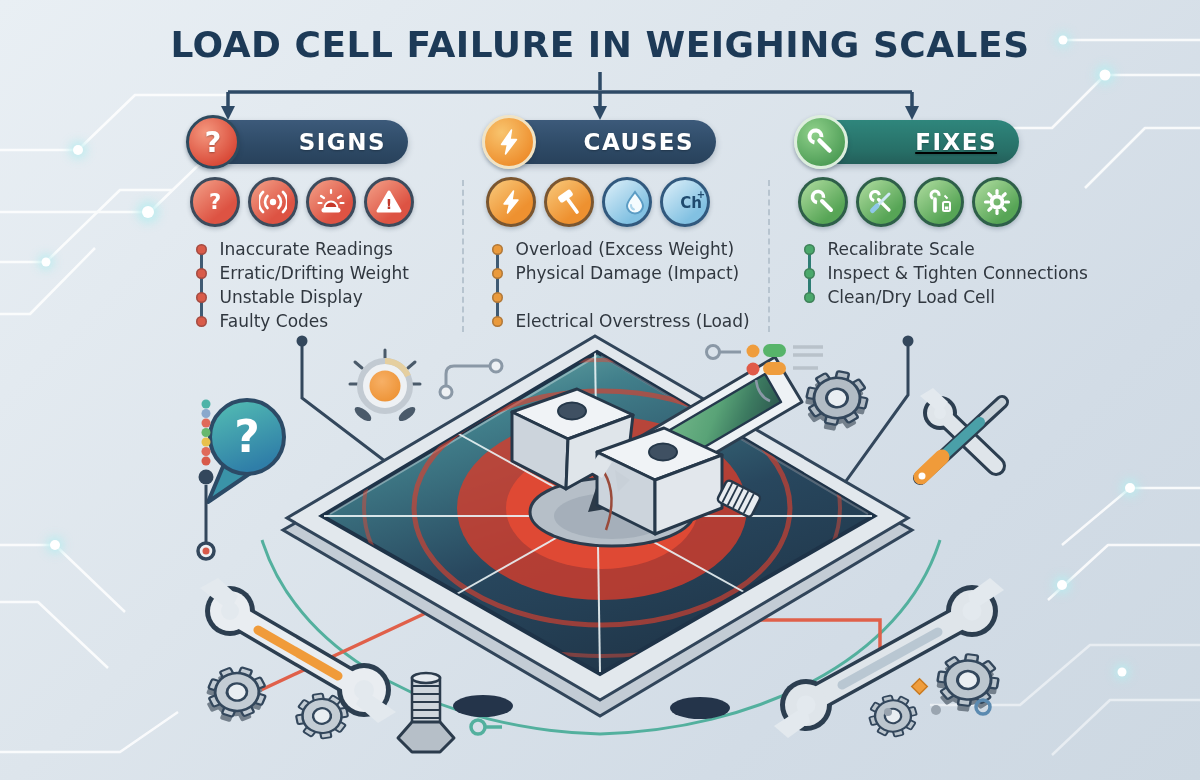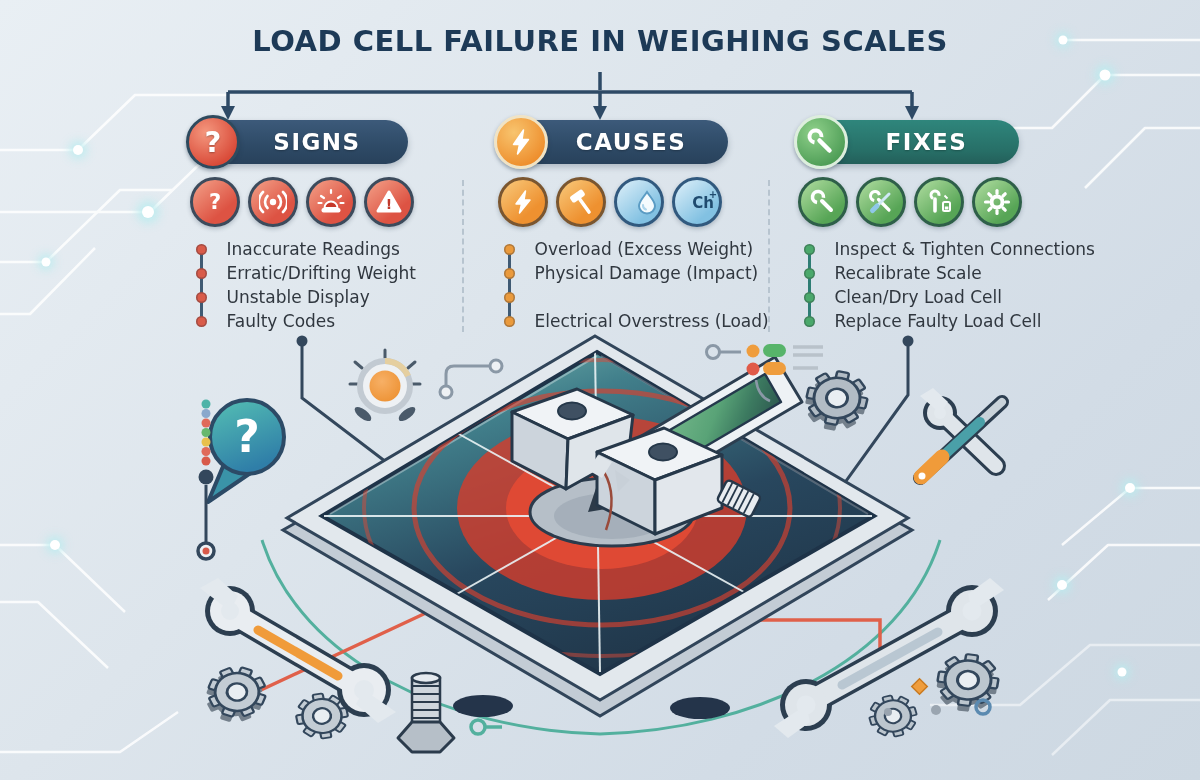--- a/index.html
+++ b/index.html
@@ -4,57 +4,57 @@
 <style>
   html,body{margin:0;padding:0;background:#c9d4de;}
   #stage{
     position:relative;width:1200px;height:780px;overflow:hidden;
     background:linear-gradient(135deg,#e9eff4 0%,#dde5ec 40%,#d2dce6 75%,#cdd8e2 100%);
     font-family:"DejaVu Sans","Liberation Sans",sans-serif;
   }
   #bg-svg{position:absolute;left:0;top:0;width:1200px;height:780px;}
   .title{
     position:absolute;left:0;top:24px;width:1200px;text-align:center;
-    font-size:29px;font-weight:700;letter-spacing:.5px;color:#1d3a57;
+    font-size:36px;font-weight:700;letter-spacing:.5px;color:#1d3a57;
   }
   .col{position:absolute;top:120px;}
   .pill{
     position:relative;height:44px;border-radius:26px;display:flex;align-items:center;
     box-shadow:0 3px 6px rgba(30,50,70,.25);
   }
   .pill-navy{background:linear-gradient(180deg,#3c5a7a 0%,#2e4a66 60%,#28415b 100%);}
-  .pill-teal{background:linear-gradient(180deg,#2f867c 0%,#276f67 70%,#235f5a 100%);}
+  .pill-teal{background:linear-gradient(180deg,#2f867c 0%,#276f67 70%,#235f5a 100%);text-decoration:underline;}
   .badge{
     position:absolute;left:-4px;top:-5px;width:54px;height:54px;border-radius:50%;
     display:flex;align-items:center;justify-content:center;box-sizing:border-box;
     box-shadow:0 2px 4px rgba(30,50,70,.35);
   }
   .badge-red{background:radial-gradient(circle at 35% 30%,#f4977e,#d94a38 75%);border:3.5px solid #2e4a5e;}
   .badge-orange{background:radial-gradient(circle at 35% 30%,#f8c46e,#ee8f2e 75%);border:3.5px solid #f0e3c4;}
   .badge-green{background:radial-gradient(circle at 35% 30%,#8fd08a,#4f9e57 75%);border:3.5px solid #ddeedd;}
   .badge-glyph{font-size:29px;font-weight:700;color:#fff;text-shadow:0 1px 2px rgba(0,0,0,.3);line-height:1;}
   .pill-label{
-    flex:1;text-align:center;padding-left:50px;padding-right:22px;
+    flex:1;text-align:right;padding-left:50px;padding-right:22px;
     color:#fff;font-size:23px;font-weight:700;letter-spacing:1.5px;
     text-shadow:0 1px 2px rgba(0,0,0,.25);
     margin-left:8px;
   }
   .icon-row{display:flex;gap:8px;margin-top:13px;}
   .ic{
     width:50px;height:50px;border-radius:50%;box-sizing:border-box;border:3px solid #3c4b5c;
     display:flex;align-items:center;justify-content:center;box-shadow:0 2px 4px rgba(30,50,70,.25);
   }
   .ic-red{background:linear-gradient(140deg,#f29c84 5%,#dd5343 70%);}
   .ic-orange{background:linear-gradient(140deg,#f8c677 5%,#ee9130 70%);border-color:#7a5630;}
   .ic-blue{background:linear-gradient(140deg,#d8edf8 5%,#82c1e2 75%);border-color:#31597e;justify-content:flex-end;}
   .ic-green{background:linear-gradient(140deg,#abda9c 5%,#57a556 75%);border-color:#2e5f49;}
   .list{margin:10px 0 0 2px;padding:0;list-style:none;position:relative;}
   .list::before{content:"";position:absolute;left:8px;top:11px;bottom:11px;width:3px;border-radius:2px;background:#3f5a73;}
   .list-fixes::before{background:#2e7d74;}
-  .list li{display:flex;align-items:center;gap:20px;height:24px;font-size:17px;color:#30373f;}
+  .list li{display:flex;align-items:center;gap:13px;height:24px;font-size:17px;color:#30373f;}
   .dot{width:11px;height:11px;border-radius:50%;flex:0 0 11px;margin-left:3.5px;z-index:1;box-shadow:inset 0 0 0 1.5px rgba(40,40,50,.3);}
   .dot-signs{background:#d95b49;}
   .dot-causes{background:#ea9a3c;}
   .dot-fixes{background:#4aa86b;}
   .divider{position:absolute;top:180px;height:152px;width:0;border-left:2.5px dashed #b7c4cf;}
 </style>
 </head>
 <body>
 
 <div id="stage">
@@ -477,21 +477,21 @@
         </li>
     <li>
           <span class="dot dot-signs"></span>
           <span>Faulty Codes</span>
         </li>
   </ul>
 </div>
 
 <div class="divider" style="left:462px;"></div>
 
-<div class="col" style="left:498px;width:280px;">
+<div class="col" style="left:486px;width:280px;">
   <div class="pill pill-navy" style="width:230px;">
     <span class="badge badge-orange">
       <svg width="28" height="28" viewBox="-14 -14 28 28">
             <polygon points="2.5,-12 -7.5,2.5 -1.5,2.5 -3.5,12 7.5,-2.5 1,-2.5" fill="#fff" stroke="#fff" stroke-width="1.5" stroke-linejoin="round"></polygon>
           </svg>
     </span>
     <span class="pill-label">CAUSES</span>
   </div>
   <div class="icon-row">
     <span class="ic ic-orange">
@@ -585,30 +585,26 @@
               <line x1="6" y1="-6" x2="8.2" y2="-8.2"></line>
           <line x1="-6" y1="6" x2="-8.2" y2="8.2"></line>
               <line x1="6" y1="6" x2="8.2" y2="8.2"></line>
         </g>
       </svg>
     </span>
   </div>
   <ul class="list list-fixes">
     <li>
           <span class="dot dot-fixes"></span>
+          <span>Recalibrate Scale</span>
+        </li>
+    <li>
+          <span class="dot dot-fixes"></span>
           <span>Inspect &amp; Tighten Connections</span>
-        </li>
-    <li>
-          <span class="dot dot-fixes"></span>
-          <span>Recalibrate Scale</span>
         </li>
     <li>
           <span class="dot dot-fixes"></span>
           <span>Clean/Dry Load Cell</span>
         </li>
-    <li>
-          <span class="dot dot-fixes"></span>
-          <span>Replace Faulty Load Cell</span>
-        </li>
   </ul>
 </div>
 
 </div>
 
 </body></html>

